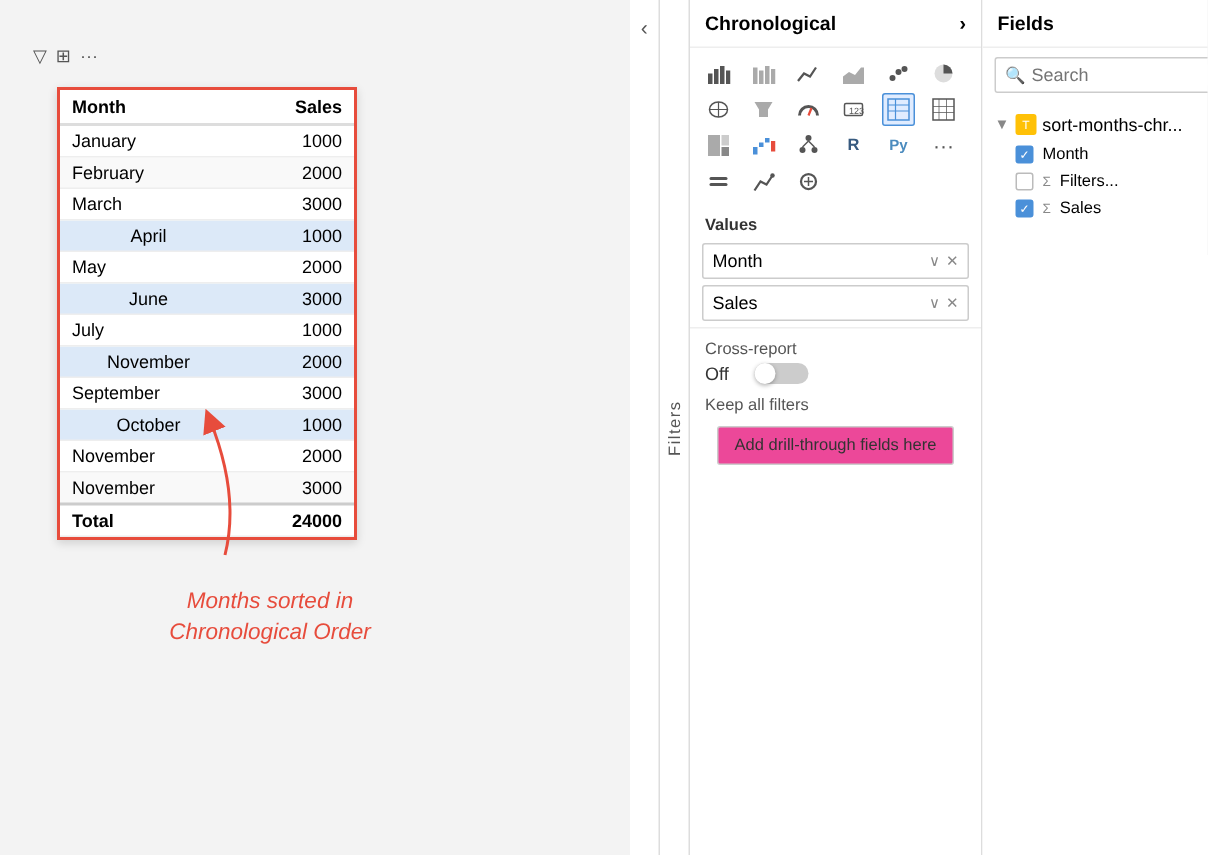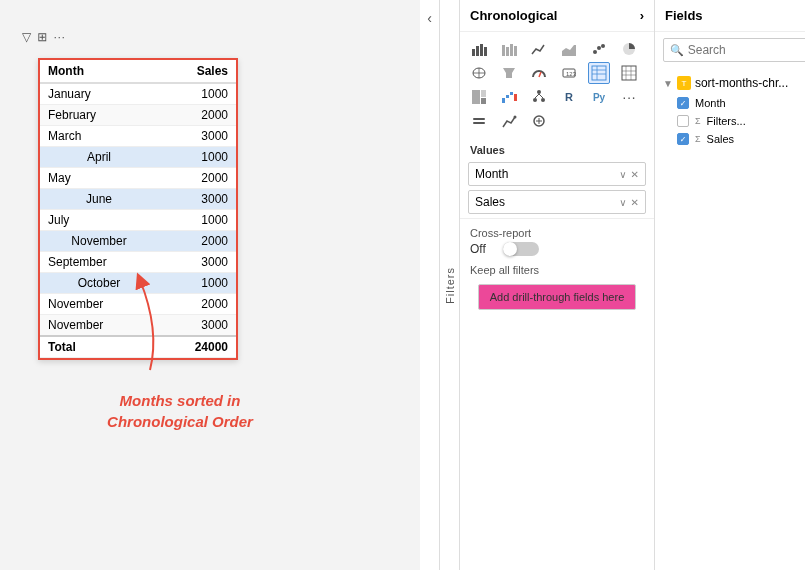--- a/index.html
+++ b/index.html
@@ -81,21 +81,21 @@
 
     .arrow-svg {
       position: absolute;
       top: -120px;
       left: 30px;
     }
 
     .annotation-text {
       color: #e74c3c;
       font-size: 15px;
-      font-weight: 700;
+      font-weight: 400;
       text-align: center;
       line-height: 1.4;
       font-style: italic;
       width: 200px;
     }
 
     
     .filters-panel {
       width: 20px;
       background: white;

